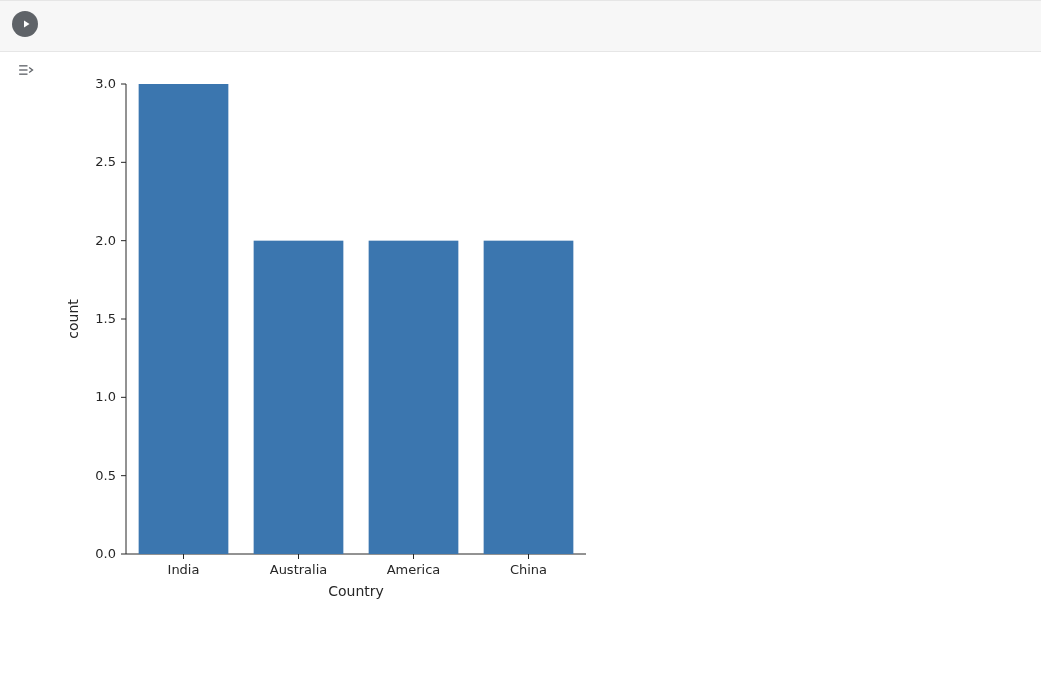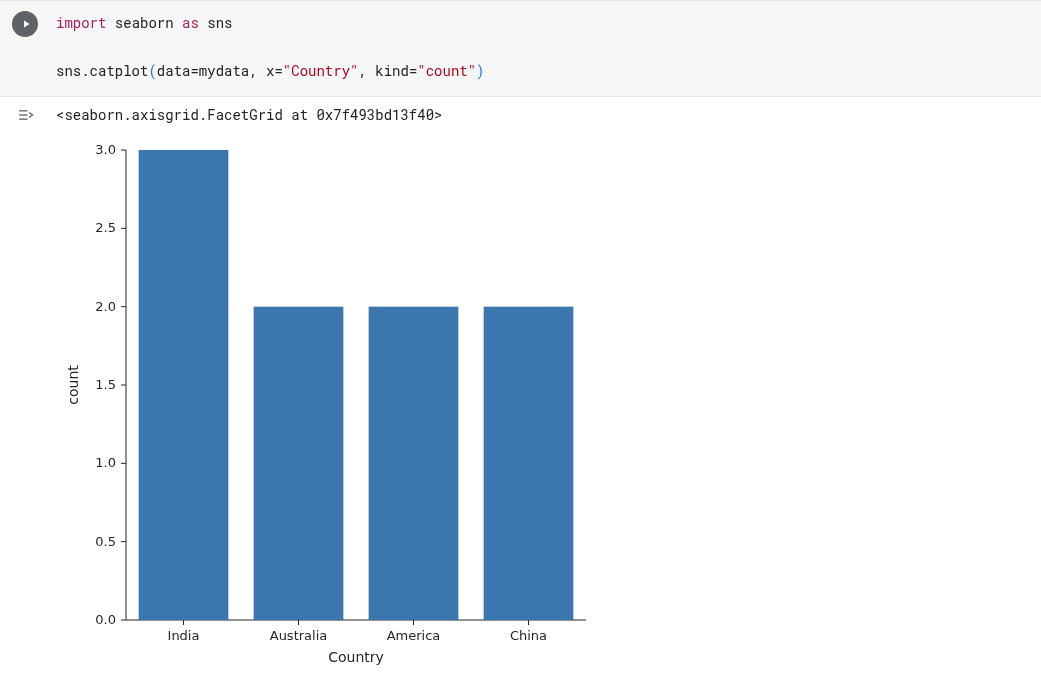--- a/index.html
+++ b/index.html
@@ -107,38 +107,32 @@
 <div class="notebook">
 
   <div class="cell-input">
     <div class="run-gutter">
       <div class="run-button">
         <svg viewBox="0 0 24 24">
             <path d="M8 5v14l11-7z"></path>
           </svg>
       </div>
     </div>
-    <div class="code-area">
-<pre class="code"><span class="tok-imp">import</span> <span>seaborn</span> <span class="tok-imp">as</span> <span>sns</span>
-
-<span class="tok-fn">sns.catplot</span><span class="tok-paren">(</span><span>data=mydata, x=</span><span class="tok-str">"Country"</span><span>, kind=</span><span class="tok-str">"count"</span><span class="tok-paren">)</span></pre>
-    </div>
   </div>
 
   <div class="cell-output">
     <div class="output-gutter">
       <svg viewBox="0 0 24 24">
         <line x1="5" y1="7" x2="15" y2="7"></line>
         <line x1="5" y1="12" x2="15" y2="12"></line>
         <line x1="5" y1="17" x2="15" y2="17"></line>
         <polyline points="17 9 21 12 17 15"></polyline>
       </svg>
     </div>
     <div class="output-body">
-      <div class="repr-text">&lt;seaborn.axisgrid.FacetGrid at 0x7f493bd13f40&gt;</div>
 
       <div class="chart-container">
         <svg class="chart-svg" id="chart-svg" width="560" height="550">
             <line x1="70" y1="18" x2="70" y2="488" stroke="#262626" stroke-width="1"></line>
             <line x1="70" y1="488" x2="530" y2="488" stroke="#262626" stroke-width="1"></line>
             <line x1="65" y1="488" x2="70" y2="488" stroke="#262626" stroke-width="1"></line>
             <text x="60" y="492" text-anchor="end" font-size="13">0.0</text>
             <line x1="65" y1="409.6666666666667" x2="70" y2="409.6666666666667" stroke="#262626" stroke-width="1"></line>
             <text x="60" y="413.6666666666667" text-anchor="end" font-size="13">0.5</text>
             <line x1="65" y1="331.33333333333337" x2="70" y2="331.33333333333337" stroke="#262626" stroke-width="1"></line>

